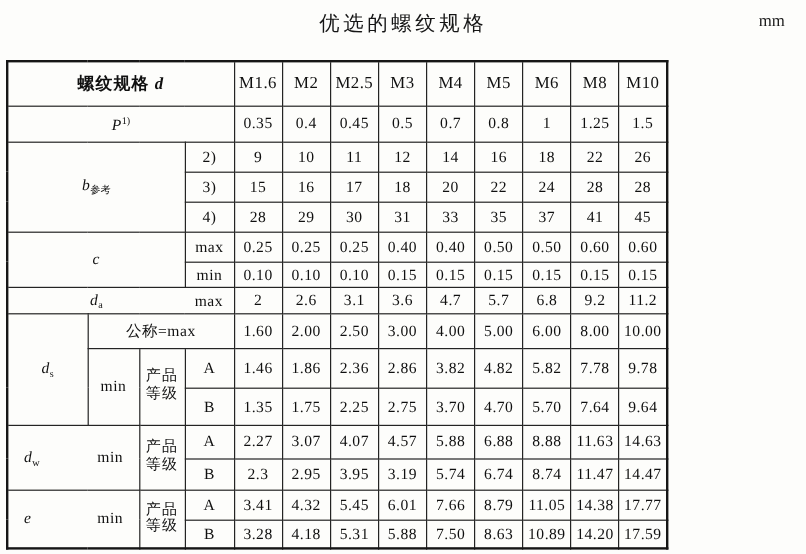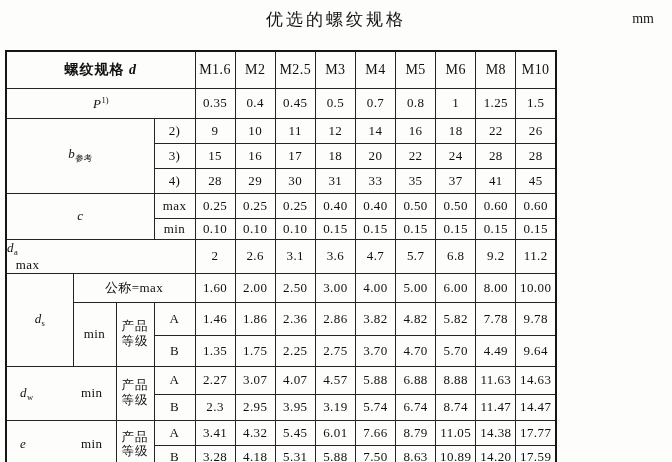--- a/index.html
+++ b/index.html
@@ -26,22 +26,22 @@
   td{
     border:1px solid #242424;text-align:center;vertical-align:middle;
     font-size:13px;padding:0;color:#101010;letter-spacing:.4px;
     overflow:hidden;white-space:nowrap;
   }
   td.col-h{font-size:14px;margin-left:32px;}
   td.corner{font-weight:600;font-size:14px;letter-spacing:1px;}
   .var{font-style:italic;font-family:"Liberation Serif","DejaVu Serif",serif;}
   sub.sm{font-size:8.5px;vertical-align:-3px;letter-spacing:0;}
   sup.sm{font-size:8.5px;vertical-align:5px;letter-spacing:0;}
-  .grade{font-size:12.5px;line-height:1.18;letter-spacing:1px;}
-  .split{display:flex;align-items:flex-start;width:100%;flex-direction:column;}
+  .grade{font-size:12.5px;line-height:1.18;letter-spacing:1px;font-family:Liberation Mono, monospace;}
+  .split{display:flex;align-items:flex-end;width:100%;}
   .split .seg-main{flex:1;text-align:center;}
   .split .seg-tail{width:41px;text-align:center;}
   .pair{display:flex;align-items:center;justify-content:space-between;
         padding:0 13px;width:calc(100% - 26px);gap:25px;}
 </style>
 </head>
 <body>
 
 <div class="page">
 
@@ -208,21 +208,21 @@
         </tr>
     <tr style="height:31px">
       <td>B</td>
     <td class="val">1.35</td>
           <td class="val">1.75</td>
           <td class="val">2.25</td>
           <td class="val">2.75</td>
           <td class="val">3.70</td>
           <td class="val">4.70</td>
           <td class="val">5.70</td>
-          <td class="val">4.49</td>
+          <td class="val">7.64</td>
           <td class="val">9.64</td>
         </tr>
 
     <tr style="height:28px">
       <td colspan="2" rowspan="2">
         <div class="pair">
           <span><span class="var">d</span><sub class="sm">w</sub></span>
           <span>min</span>
         </div>
       </td>

